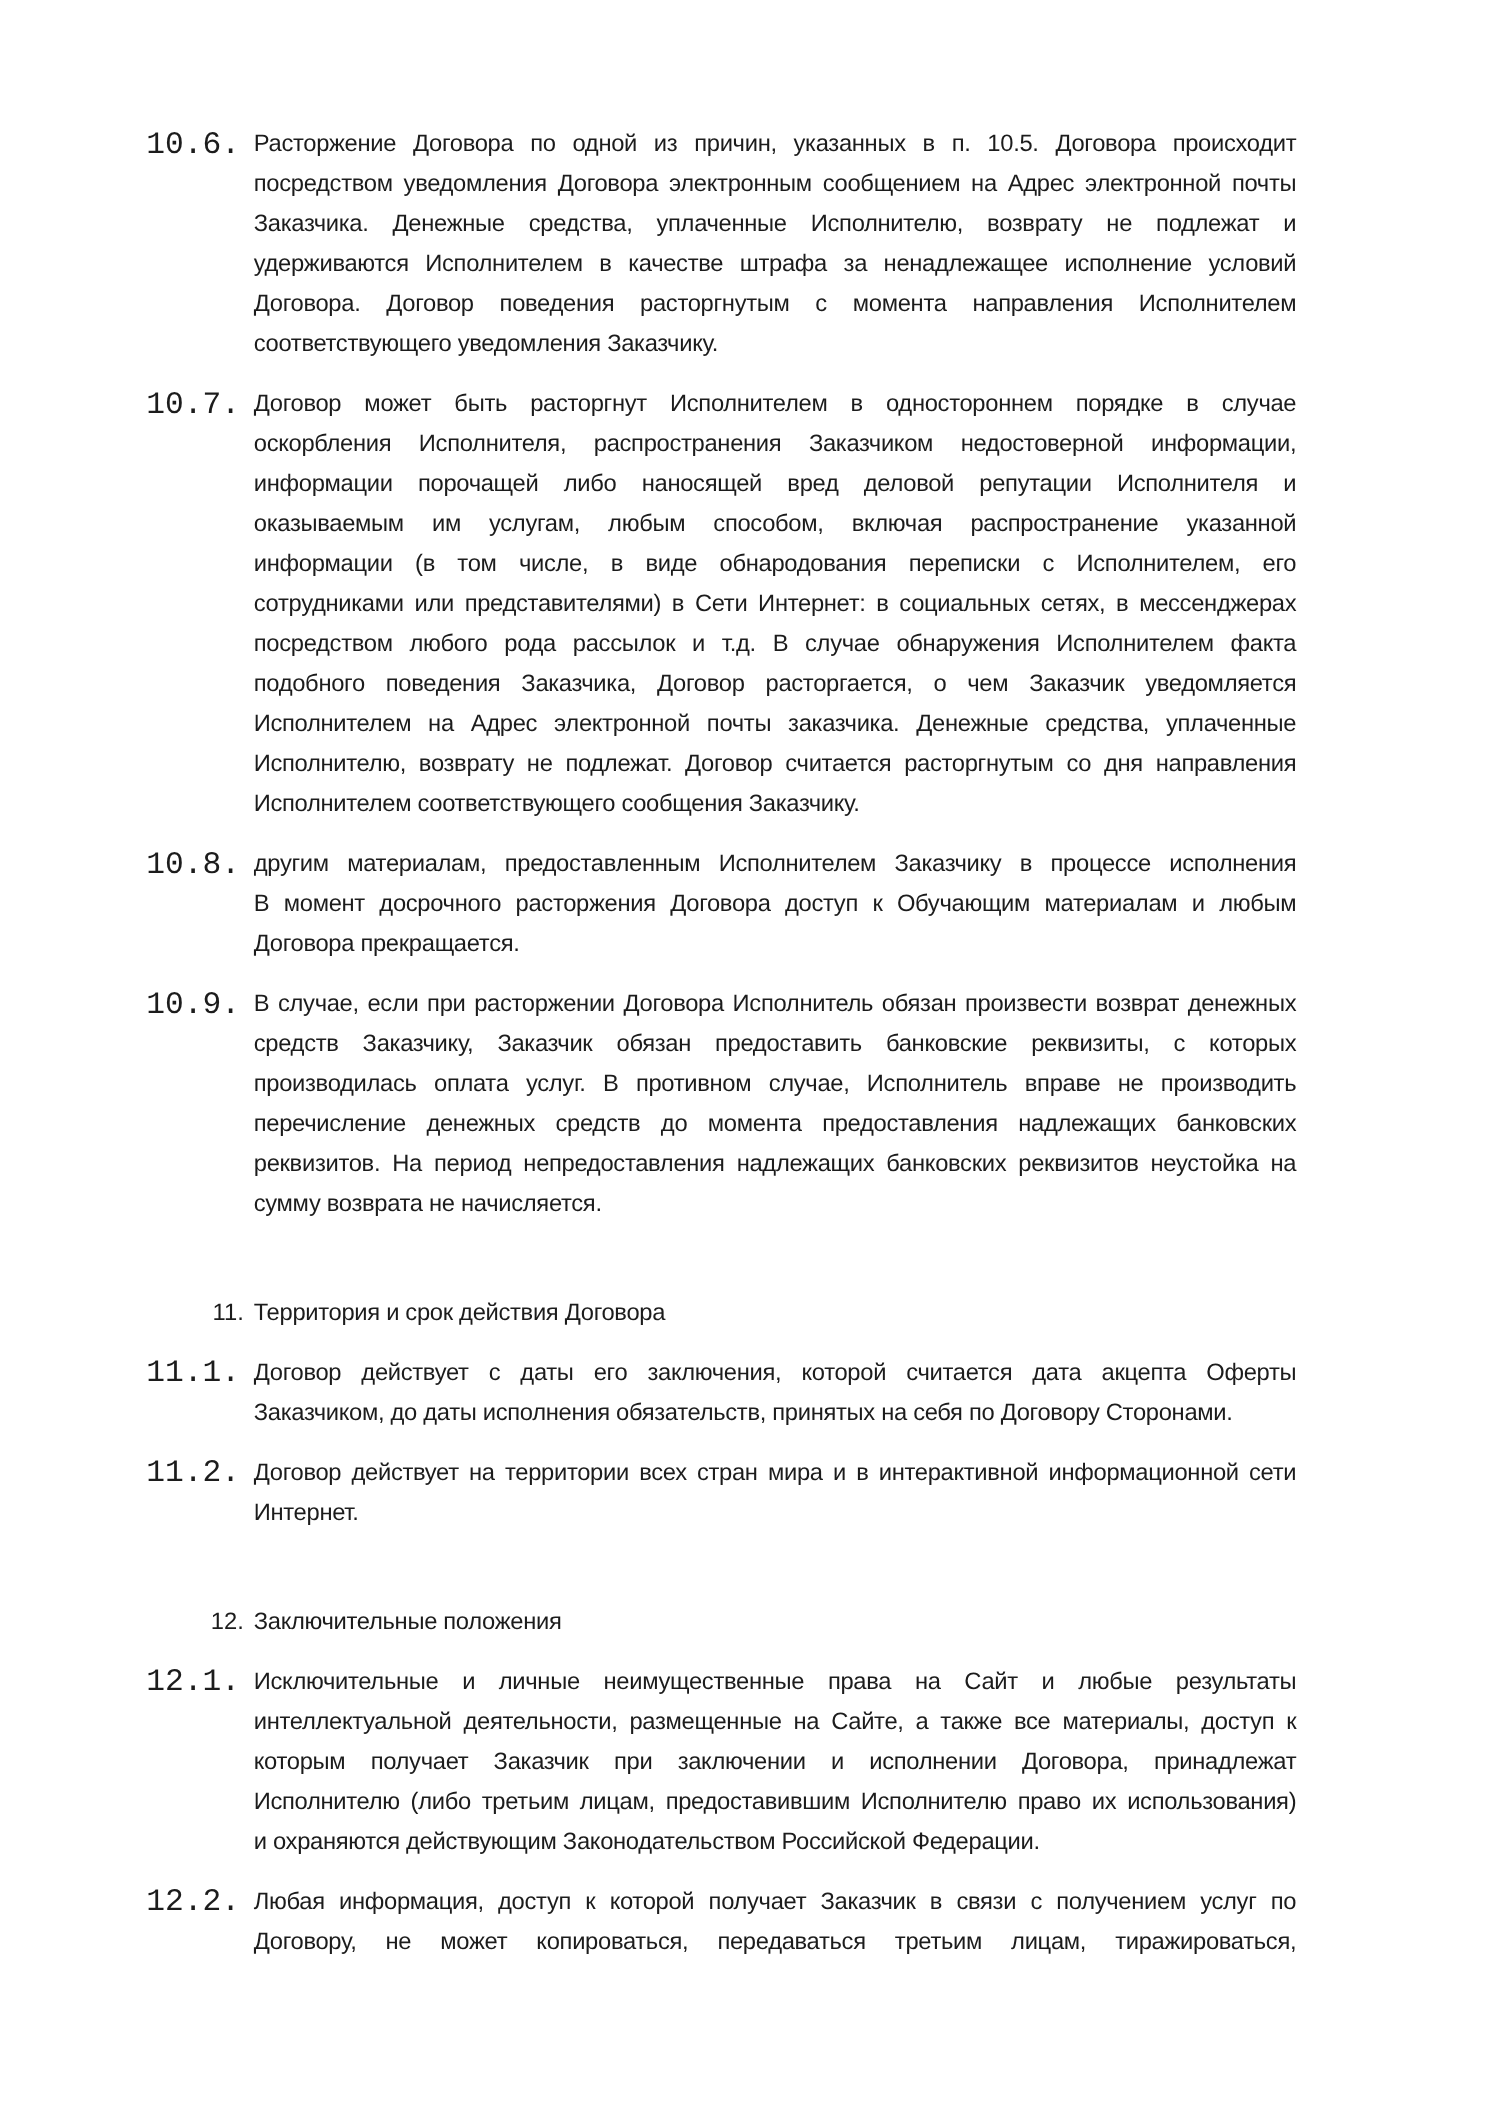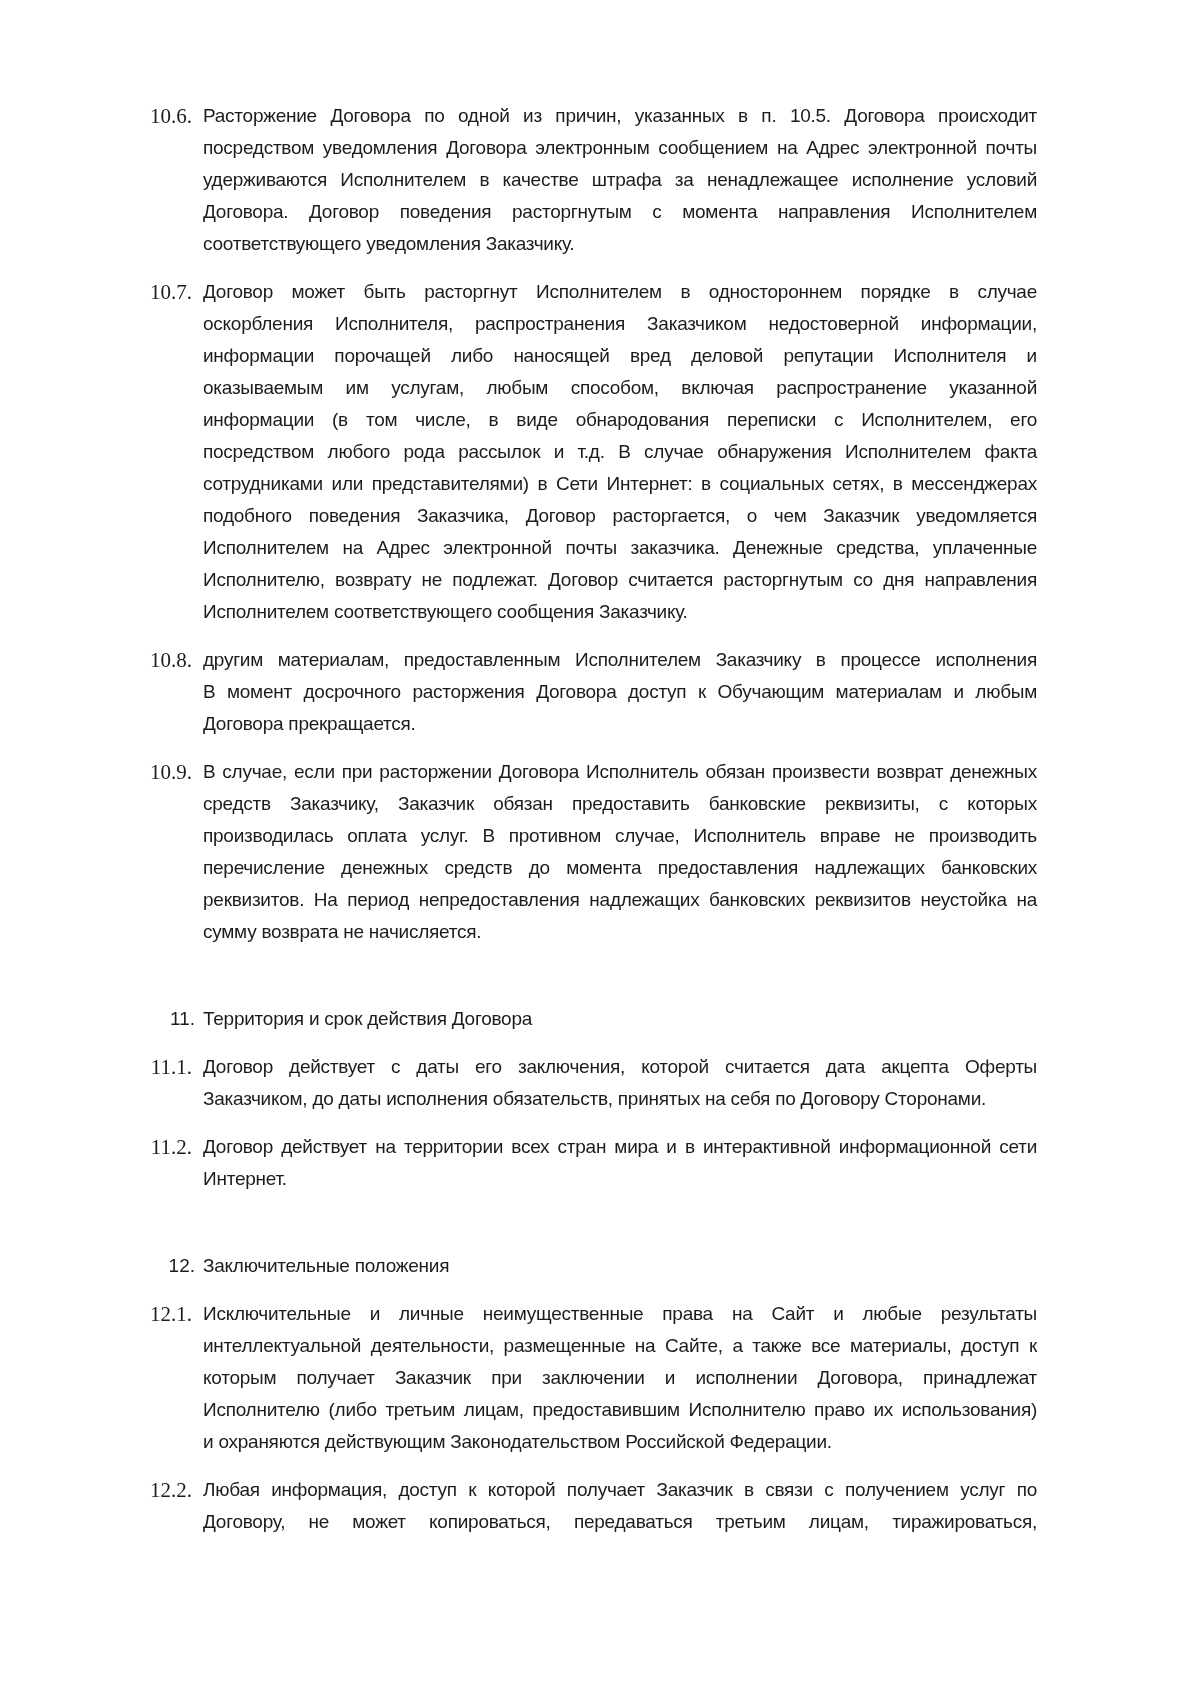--- a/index.html
+++ b/index.html
@@ -32,22 +32,22 @@
     font-size: 19px;
     line-height: 32px;
     letter-spacing: -0.25px;
   }
   .item .num {
     position: absolute;
     right: 100%;
     margin-right: 11px;
     width: 75px;
     text-align: right;
-    font-family: Liberation Serif, serif;
-    font-size: 21px;
+    font-family: Liberation Mono, monospace;
+    font-size: 25px;
     letter-spacing: 0;
     white-space: nowrap;
   }
   .item.heading {
     margin-top: 55px;
   }
   .item.heading .num {
     font-family: "Liberation Sans", sans-serif;
     font-size: 19px;
     margin-right: 8px;
@@ -69,35 +69,36 @@
 </head>
 <body>
 
 <div class="page">
   <div class="content">
       <div class="item">
         <span class="num">10.6.</span>
         <div class="lines">
           <div class="line">Расторжение Договора по одной из причин, указанных в п. 10.5. Договора происходит</div>
           <div class="line">посредством уведомления Договора электронным сообщением на Адрес электронной почты</div>
+          <div class="line">Заказчика. Денежные средства, уплаченные Исполнителю, возврату не подлежат и</div>
           <div class="line">удерживаются Исполнителем в качестве штрафа за ненадлежащее исполнение условий</div>
           <div class="line">Договора. Договор поведения расторгнутым с момента направления Исполнителем</div>
           <div class="line last">соответствующего уведомления Заказчику.</div>
         </div>
       </div>
       <div class="item">
         <span class="num">10.7.</span>
         <div class="lines">
           <div class="line">Договор может быть расторгнут Исполнителем в одностороннем порядке в случае</div>
           <div class="line">оскорбления Исполнителя, распространения Заказчиком недостоверной информации,</div>
           <div class="line">информации порочащей либо наносящей вред деловой репутации Исполнителя и</div>
           <div class="line">оказываемым им услугам, любым способом, включая распространение указанной</div>
           <div class="line">информации (в том числе, в виде обнародования переписки с Исполнителем, его</div>
+          <div class="line">сотрудниками или представителями) в Сети Интернет: в социальных сетях, в мессенджерах</div>
           <div class="line">посредством любого рода рассылок и т.д. В случае обнаружения Исполнителем факта</div>
-          <div class="line">сотрудниками или представителями) в Сети Интернет: в социальных сетях, в мессенджерах</div>
           <div class="line">подобного поведения Заказчика, Договор расторгается, о чем Заказчик уведомляется</div>
           <div class="line">Исполнителем на Адрес электронной почты заказчика. Денежные средства, уплаченные</div>
           <div class="line">Исполнителю, возврату не подлежат. Договор считается расторгнутым со дня направления</div>
           <div class="line last">Исполнителем соответствующего сообщения Заказчику.</div>
         </div>
       </div>
       <div class="item">
         <span class="num">10.8.</span>
         <div class="lines">
           <div class="line">другим материалам, предоставленным Исполнителем Заказчику в процессе исполнения</div>

